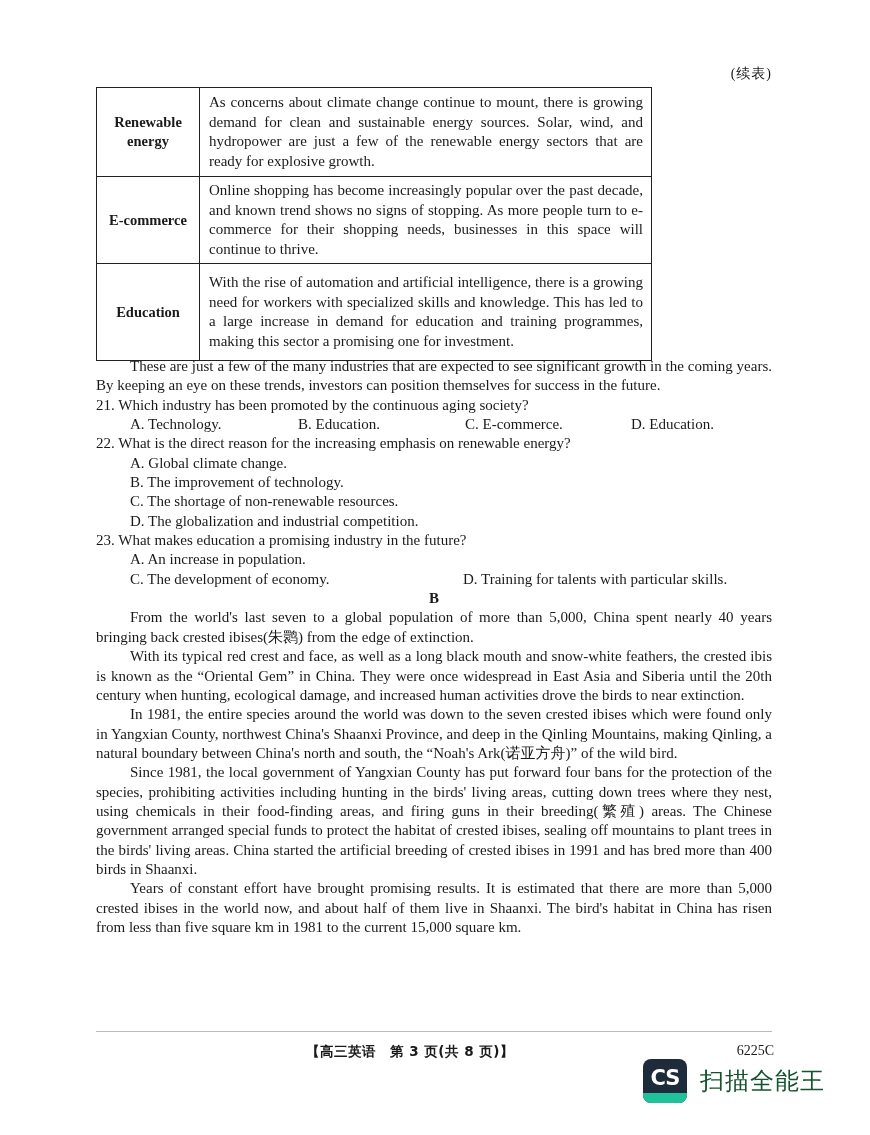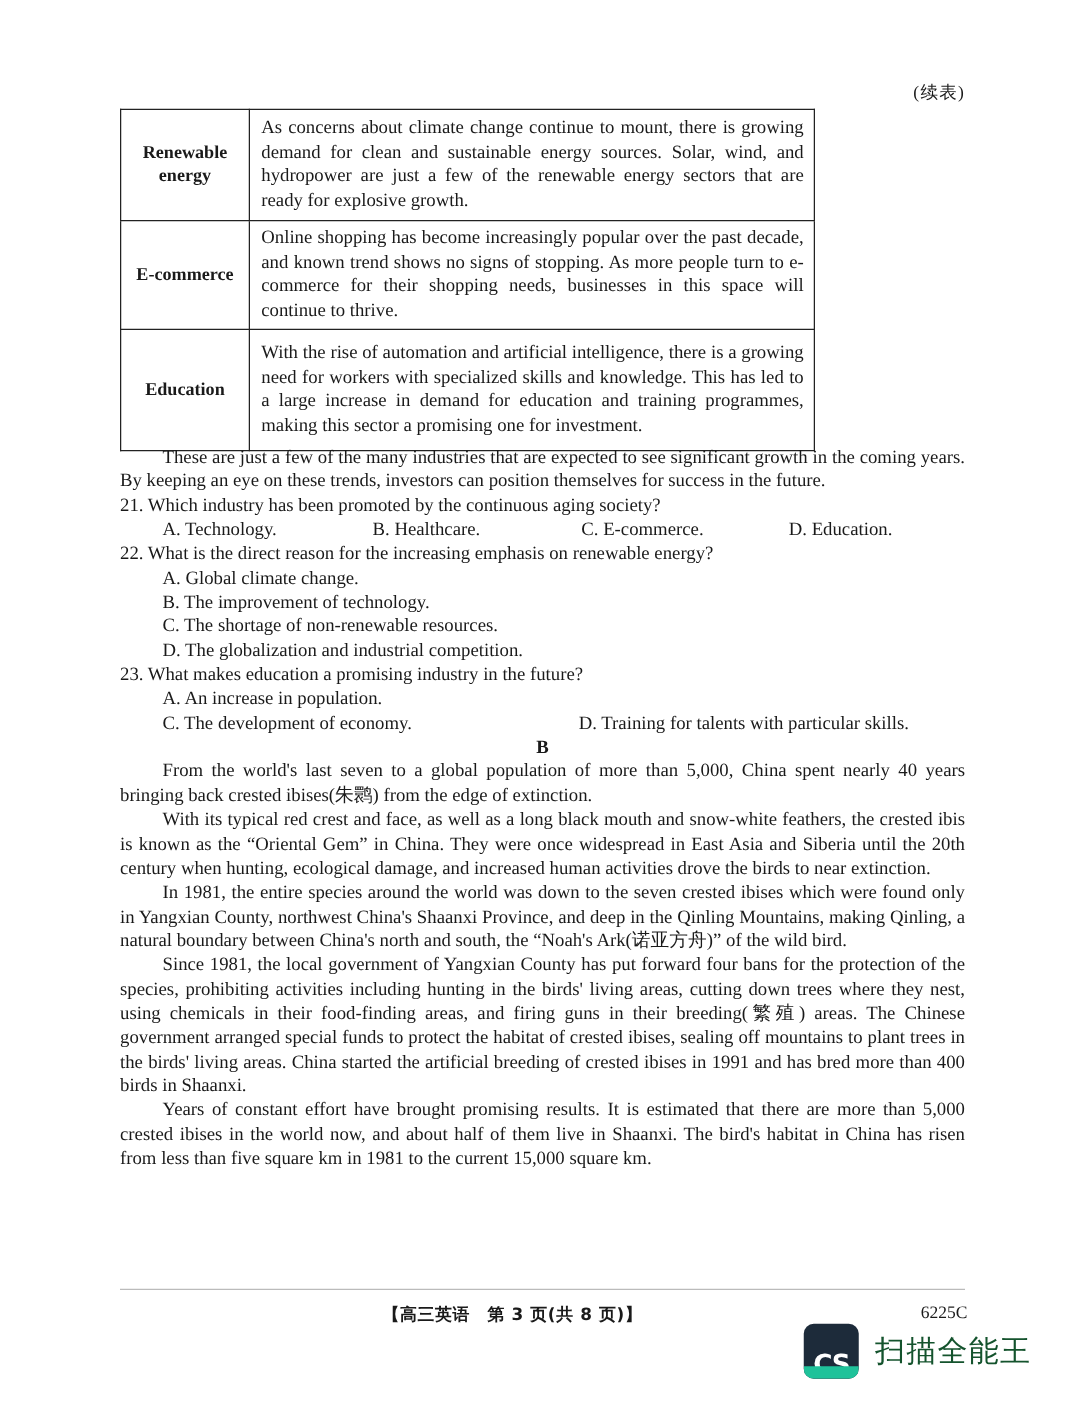--- a/index.html
+++ b/index.html
@@ -45,21 +45,21 @@
   .footer {
     position: absolute; top: 1043px; left: 0; width: 676px; font-size: 14.5px;
   }
   .footer .center { position: absolute; left: 210px; font-weight: bold; letter-spacing: 0.5px; font-family: "DejaVu Sans", sans-serif; font-size: 13.5px;}
   .footer .code { position: absolute; right: -2px; font-size: 14px; }
   .watermark {
     position: absolute; left: 643px; top: 1059px; display: flex; align-items: center;
   }
   .cs-badge {
     width: 44px; height: 44px; border-radius: 8px; background: #1d2b3a; position: relative; overflow: hidden;
-    display: flex; align-items: flex-end; justify-content: center;
+    display: flex; align-items: center; justify-content: center;
   }
   .cs-badge::after {
     content: ""; position: absolute; left: 0; bottom: 0; width: 100%; height: 10px; background: #1fc29a;
   }
   .cs-badge span {
     color: #fff; font-family: "DejaVu Sans", sans-serif; font-weight: bold; font-size: 21px; margin-top: -6px; letter-spacing: -1px;
   }
   .cs-text {
     margin-left: 13px; font-family: "DejaVu Sans", sans-serif; font-size: 24px; color: #14532d; letter-spacing: 1px;
   }
@@ -87,21 +87,21 @@
   </tbody>
     </table>
 
   <div class="body-text">
     <p class="indent">These are just a few of the many industries that are expected to see significant growth in the coming years. By keeping an eye on these trends, investors can position themselves for success in the future.</p>
 
     <div class="q">
       <div>21. Which industry has been promoted by the continuous aging society?</div>
       <div class="opts four">
         <span>A. Technology.</span>
-        <span>B. Healthcare.</span>
+        <span>B. Education.</span>
         <span>C. E-commerce.</span>
         <span>D. Education.</span>
       </div>
     </div>
 
     <div class="q">
       <div>22. What is the direct reason for the increasing emphasis on renewable energy?</div>
       <div class="opt-line">A. Global climate change.</div>
       <div class="opt-line">B. The improvement of technology.</div>
       <div class="opt-line">C. The shortage of non-renewable resources.</div>

